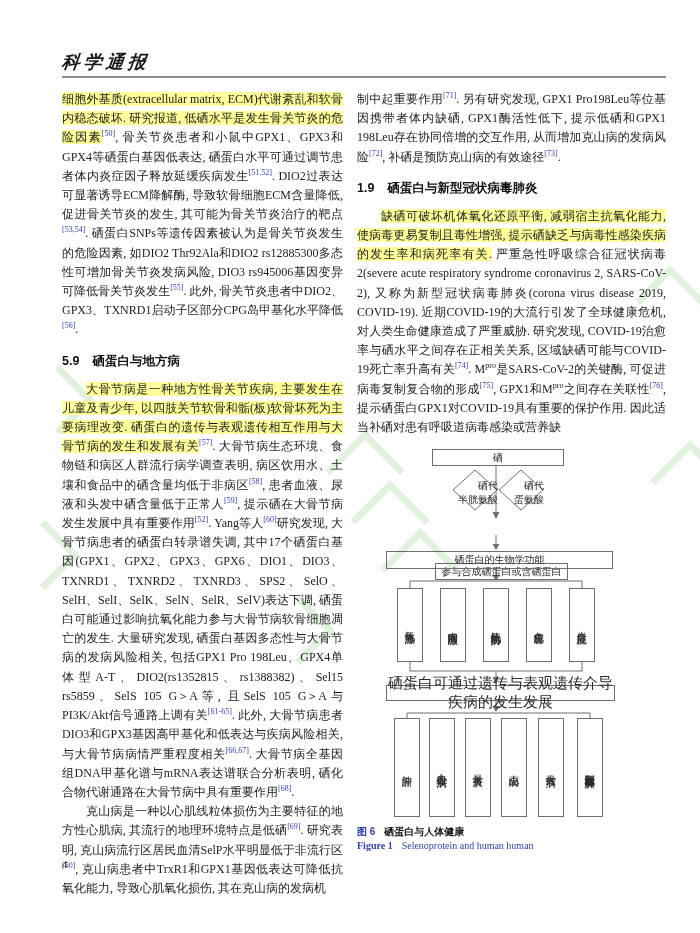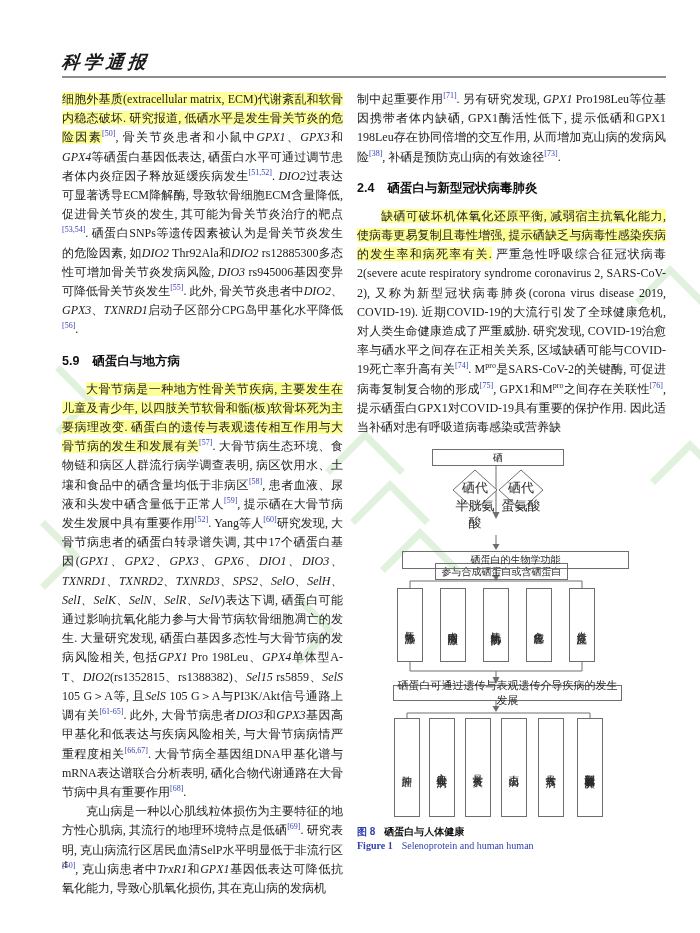--- a/index.html
+++ b/index.html
@@ -19,42 +19,42 @@
   .col-left{left:62px;width:281px;}
   .col-right{left:357px;width:309px;}
   .col p{margin:0;font-size:12px;line-height:19.2px;text-align:justify;}
   .indent{text-indent:2em;}
   .sec-head{
     margin:13px 0 10px 0;font-size:12.5px;font-weight:bold;color:#111;
     font-family:"Liberation Sans","DejaVu Sans",sans-serif;
   }
   .sec-head .h-title{margin-left:13px;}
   .hl{background:#ffff99;}
-  .it{font-style:italic;}
+  .it{}
   .ref{color:#3743b2;font-size:8px;vertical-align:super;line-height:0;}
   .sup{font-size:8px;vertical-align:super;line-height:0;}
   
   .watermark{position:absolute;left:0;top:0;pointer-events:none;}
   
   .fig{
     position:absolute;left:386px;top:449px;width:229px;height:368px;
     font-family:"Liberation Sans","DejaVu Sans",sans-serif;color:#2a2a2a;
   }
   .fbox{
     position:absolute;border:1px solid #6e6e6e;background:transparent;
     display:flex;align-items:center;justify-content:center;font-size:10px;text-align:center;
   }
   .vbox{
     position:absolute;border:1px solid #6e6e6e;
     writing-mode:vertical-rl;text-orientation:upright;
     display:flex;align-items:center;justify-content:center;
     font-size:10.5px;letter-spacing:1px;line-height:1;
   }
   .dtext{
-    position:absolute;width:46px;font-size:13px;line-height:1.35;text-align:center;color:#2a2a2a;
+    position:absolute;width:46px;font-size:10px;line-height:1.35;text-align:right;color:#2a2a2a;
   }
   .fig svg{position:absolute;left:0;top:0;}
   
   .caption{position:absolute;left:357px;top:825px;width:312px;font-size:10px;line-height:14px;}
   .cap-zh-label{color:#2f3fae;font-weight:bold;font-family:"Liberation Sans",sans-serif;}
   .cap-zh-text{color:#111;font-weight:bold;margin-left:9px;font-family:"Liberation Sans",sans-serif;}
   .cap-en-label{color:#2f3fae;font-weight:bold;text-align:center;}
   .cap-en-text{color:#2f3fae;margin-left:9px;}
   
   .page-num{position:absolute;left:62px;top:858px;font-size:11px;color:#222;}
@@ -81,23 +81,23 @@
 <div class="col col-left">
   <p><span class="hl">细胞外基质(extracellular matrix, ECM)代谢紊乱和软骨内稳态破坏. 研究报道, 低硒水平是发生骨关节炎的危险因素</span><span class="ref">[50]</span><span>, 骨关节炎患者和小鼠中</span><span class="it">GPX1</span><span>、</span><span class="it">GPX3</span><span>和</span><span class="it">GPX4</span><span>等硒蛋白基因低表达, 硒蛋白水平可通过调节患者体内炎症因子释放延缓疾病发生</span><span class="ref">[51,52]</span><span>. </span><span class="it">DIO2</span><span>过表达可显著诱导ECM降解酶, 导致软骨细胞ECM含量降低, 促进骨关节炎的发生, 其可能为骨关节炎治疗的靶点</span><span class="ref">[53,54]</span><span>. 硒蛋白SNPs等遗传因素被认为是骨关节炎发生的危险因素, 如</span><span class="it">DIO2</span><span> Thr92Ala和</span><span class="it">DIO2</span><span> rs12885300多态性可增加骨关节炎发病风险, </span><span class="it">DIO3</span><span> rs945006基因变异可降低骨关节炎发生</span><span class="ref">[55]</span><span>. 此外, 骨关节炎患者中</span><span class="it">DIO2</span><span>、</span><span class="it">GPX3</span><span>、</span><span class="it">TXNRD1</span><span>启动子区部分CPG岛甲基化水平降低</span><span class="ref">[56]</span><span>.</span></p>
   <div class="sec-head">
     <span>5.9</span><span class="h-title">硒蛋白与地方病</span>
   </div>
   <p class="indent"><span class="hl">大骨节病是一种地方性骨关节疾病, 主要发生在儿童及青少年, 以四肢关节软骨和骺(板)软骨坏死为主要病理改变. 硒蛋白的遗传与表观遗传相互作用与大骨节病的发生和发展有关</span><span class="ref">[57]</span><span>. 大骨节病生态环境、食物链和病区人群流行病学调查表明, 病区饮用水、土壤和食品中的硒含量均低于非病区</span><span class="ref">[58]</span><span>, 患者血液、尿液和头发中硒含量低于正常人</span><span class="ref">[59]</span><span>, 提示硒在大骨节病发生发展中具有重要作用</span><span class="ref">[52]</span><span>. Yang等人</span><span class="ref">[60]</span><span>研究发现, 大骨节病患者的硒蛋白转录谱失调, 其中17个硒蛋白基因(</span><span class="it">GPX1、GPX2、GPX3、GPX6、DIO1、DIO3、TXNRD1、TXNRD2、TXNRD3、SPS2、SelO、SelH、SelI、SelK、SelN、SelR、SelV</span><span>)表达下调, 硒蛋白可能通过影响抗氧化能力参与大骨节病软骨细胞凋亡的发生. 大量研究发现, 硒蛋白基因多态性与大骨节病的发病风险相关, 包括</span><span class="it">GPX1</span><span> Pro 198Leu、</span><span class="it">GPX4</span><span>单体型A-T、</span><span class="it">DIO2</span><span>(rs1352815、rs1388382)、</span><span class="it">Sel15</span><span> rs5859、</span><span class="it">SelS</span><span> 105 G＞A等, 且</span><span class="it">SelS</span><span> 105 G＞A与PI3K/Akt信号通路上调有关</span><span class="ref">[61-65]</span><span>. 此外, 大骨节病患者</span><span class="it">DIO3</span><span>和</span><span class="it">GPX3</span><span>基因高甲基化和低表达与疾病风险相关, 与大骨节病病情严重程度相关</span><span class="ref">[66,67]</span><span>. 大骨节病全基因组DNA甲基化谱与mRNA表达谱联合分析表明, 硒化合物代谢通路在大骨节病中具有重要作用</span><span class="ref">[68]</span><span>.</span></p>
   <p class="indent"><span>克山病是一种以心肌线粒体损伤为主要特征的地方性心肌病, 其流行的地理环境特点是低硒</span><span class="ref">[69]</span><span>. 研究表明, 克山病流行区居民血清SelP水平明显低于非流行区</span><span class="ref">[50]</span><span>, 克山病患者中</span><span class="it">TrxR1</span><span>和</span><span class="it">GPX1</span><span>基因低表达可降低抗氧化能力, 导致心肌氧化损伤, 其在克山病的发病机</span></p>
 </div>
 
 <div class="col col-right">
-  <p><span>制中起重要作用</span><span class="ref">[71]</span><span>. 另有研究发现, </span><span class="it">GPX1</span><span> Pro198Leu等位基因携带者体内缺硒, GPX1酶活性低下, 提示低硒和GPX1 198Leu存在协同倍增的交互作用, 从而增加克山病的发病风险</span><span class="ref">[38]</span><span>, 补硒是预防克山病的有效途径</span><span class="ref">[73]</span><span>.</span></p>
+  <p><span>制中起重要作用</span><span class="ref">[71]</span><span>. 另有研究发现, </span><span class="it">GPX1</span><span> Pro198Leu等位基因携带者体内缺硒, GPX1酶活性低下, 提示低硒和GPX1 198Leu存在协同倍增的交互作用, 从而增加克山病的发病风险</span><span class="ref">[72]</span><span>, 补硒是预防克山病的有效途径</span><span class="ref">[73]</span><span>.</span></p>
   <div class="sec-head">
-    <span>2.4</span><span class="h-title">硒蛋白与新型冠状病毒肺炎</span>
+    <span>1.9</span><span class="h-title">硒蛋白与新型冠状病毒肺炎</span>
   </div>
   <p class="indent"><span class="hl">缺硒可破坏机体氧化还原平衡, 减弱宿主抗氧化能力, 使病毒更易复制且毒性增强, 提示硒缺乏与病毒性感染疾病的发生率和病死率有关.</span><span> 严重急性呼吸综合征冠状病毒2(severe acute respiratory syndrome coronavirus 2, SARS-CoV-2), 又称为新型冠状病毒肺炎(corona virus disease 2019, COVID-19). 近期COVID-19的大流行引发了全球健康危机, 对人类生命健康造成了严重威胁. 研究发现, COVID-19治愈率与硒水平之间存在正相关关系, 区域缺硒可能与COVID-19死亡率升高有关</span><span class="ref">[74]</span><span>. M</span><span class="sup">pro</span><span>是SARS-CoV-2的关键酶, 可促进病毒复制复合物的形成</span><span class="ref">[75]</span><span>, GPX1和M</span><span class="sup">pro</span><span>之间存在关联性</span><span class="ref">[76]</span><span>, 提示硒蛋白GPX1对COVID-19具有重要的保护作用. 因此适当补硒对患有呼吸道病毒感染或营养缺</span></p>
 </div>
 
 <div class="fig">
   <svg width="229" height="368" viewBox="0 0 229 368">
     <g stroke="#6e6e6e" stroke-width="1" fill="none">
       <line x1="110" y1="16" x2="110" y2="64"></line>
       <line x1="110" y1="86" x2="110" y2="96"></line>
       <line x1="110" y1="119" x2="110" y2="127"></line>
@@ -124,40 +124,40 @@
     </g>
   </svg>
   <div class="fbox" style="left:46px;top:0;width:130px;height:15px;">硒</div>
   <div class="dtext" style="left:66px;top:30px;">
     <span>硒代</span><br><span>半胱氨酸</span>
   </div>
   <div class="dtext" style="left:112px;top:30px;">
     <span>硒代</span><br><span>蛋氨酸</span>
   </div>
   <div class="fbox" style="left:49px;top:70px;width:131px;height:15px;margin-top:44px;">参与合成硒蛋白或含硒蛋白</div>
-  <div class="fbox" style="left:16px;top:102px;width:225px;height:16px;">硒蛋白的生物学功能</div>
+  <div class="fbox" style="left:0;top:102px;width:225px;height:16px;">硒蛋白的生物学功能</div>
 
   <div class="vbox" style="left:11px;top:139px;width:24px;height:72px;">氧化应激</div>
   <div class="vbox" style="left:54px;top:139px;width:24px;height:72px;">内质网应激</div>
   <div class="vbox" style="left:97px;top:139px;width:24px;height:72px;">抗氧化防御</div>
   <div class="vbox" style="left:140px;top:139px;width:24px;height:72px;">免疫应答</div>
   <div class="vbox" style="left:183px;top:139px;width:24px;height:72px;">炎症反应</div>
 
-  <div class="fbox" style="left:7px;top:236px;width:227px;height:14px;font-size:11px;">硒蛋白可通过遗传与表观遗传介导疾病的发生发展</div>
+  <div class="fbox" style="left:0;top:236px;width:227px;height:14px;font-size:15px;">硒蛋白可通过遗传与表观遗传介导疾病的发生发展</div>
 
   <div class="vbox" style="left:8px;top:269px;width:24px;height:97px;">肿瘤</div>
   <div class="vbox" style="left:43px;top:269px;width:24px;height:97px;">心血管疾病</div>
   <div class="vbox" style="left:79px;top:269px;width:24px;height:97px;">骨关节炎</div>
   <div class="vbox" style="left:115px;top:269px;width:24px;height:97px;">克山病</div>
   <div class="vbox" style="left:152px;top:269px;width:24px;height:97px;">大骨节病</div>
   <div class="vbox" style="left:191px;top:269px;width:24px;height:97px;letter-spacing:0.5px;">新型冠状病毒肺炎</div>
 </div>
 
 <div class="caption">
   <div>
-    <span class="cap-zh-label">图 8</span><span class="cap-zh-text">硒蛋白与人体健康</span>
+    <span class="cap-zh-label">图 6</span><span class="cap-zh-text">硒蛋白与人体健康</span>
   </div>
   <div>
     <span class="cap-en-label">Figure 1</span><span class="cap-en-text">Selenoprotein and human human</span>
   </div>
 </div>
 
 <div class="page-num">4</div>
 
 </body></html>

